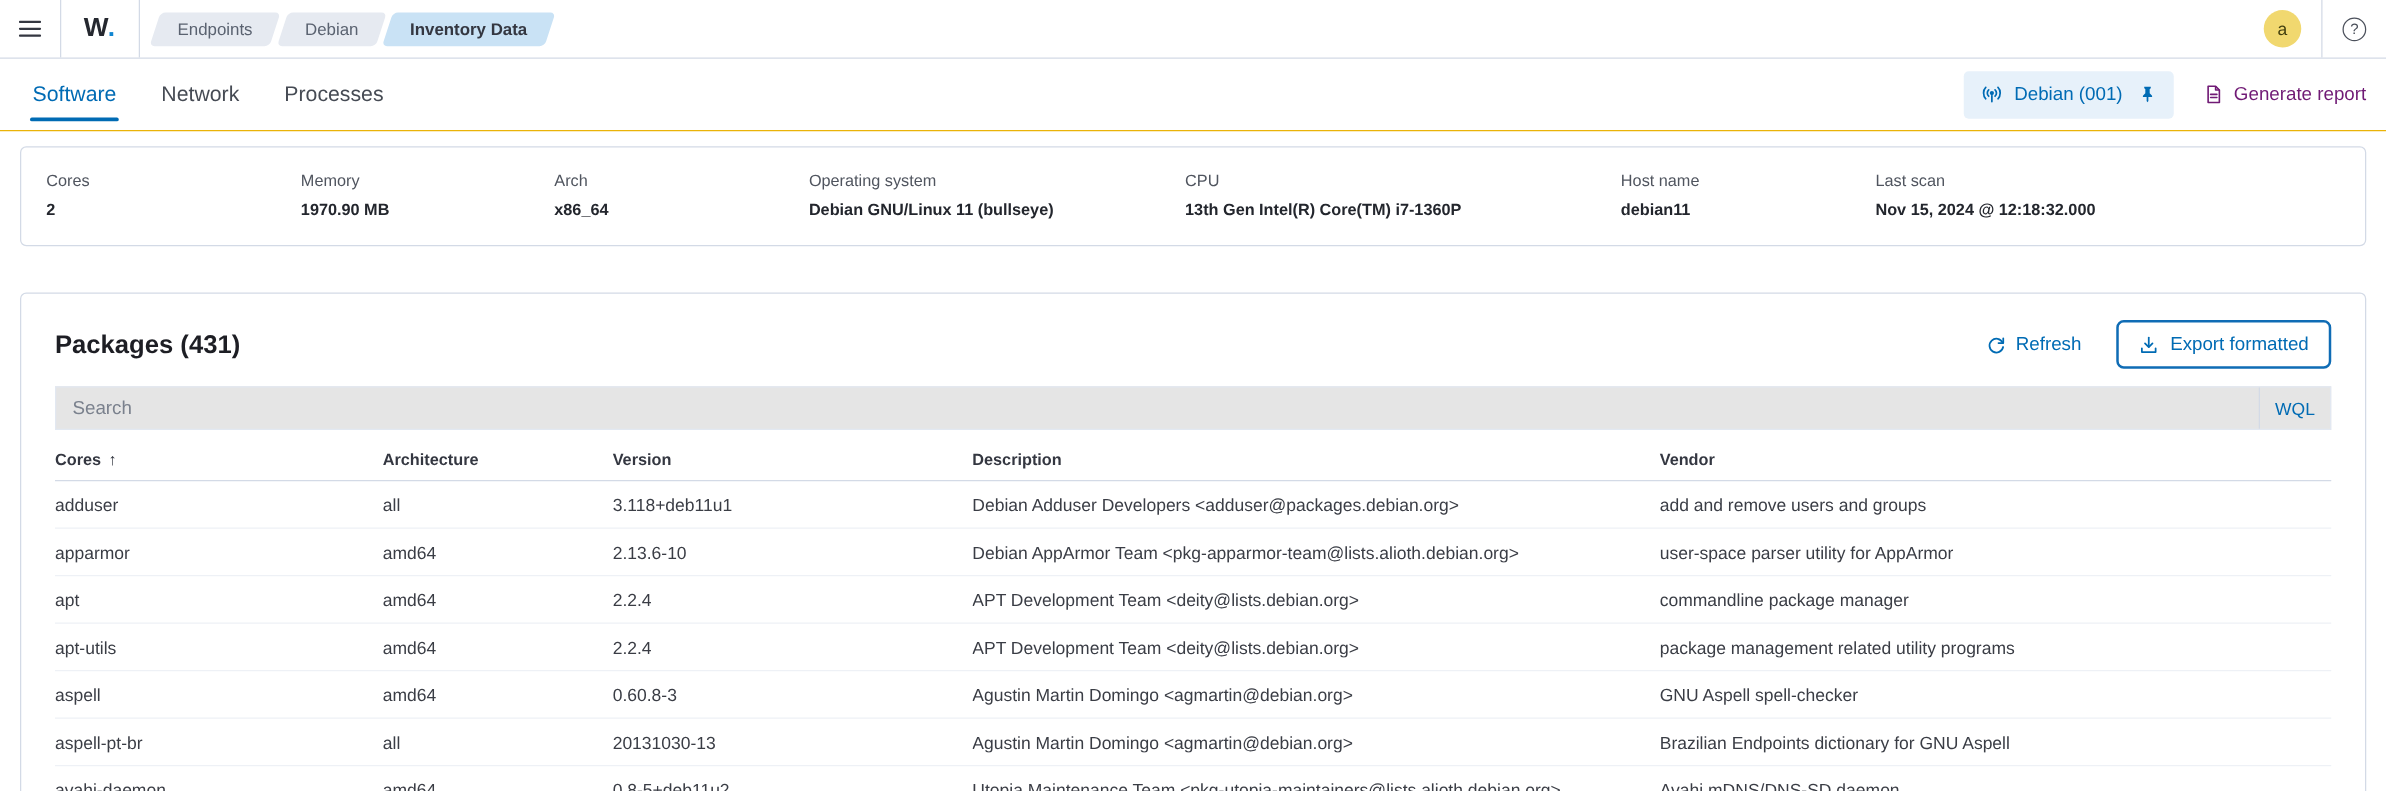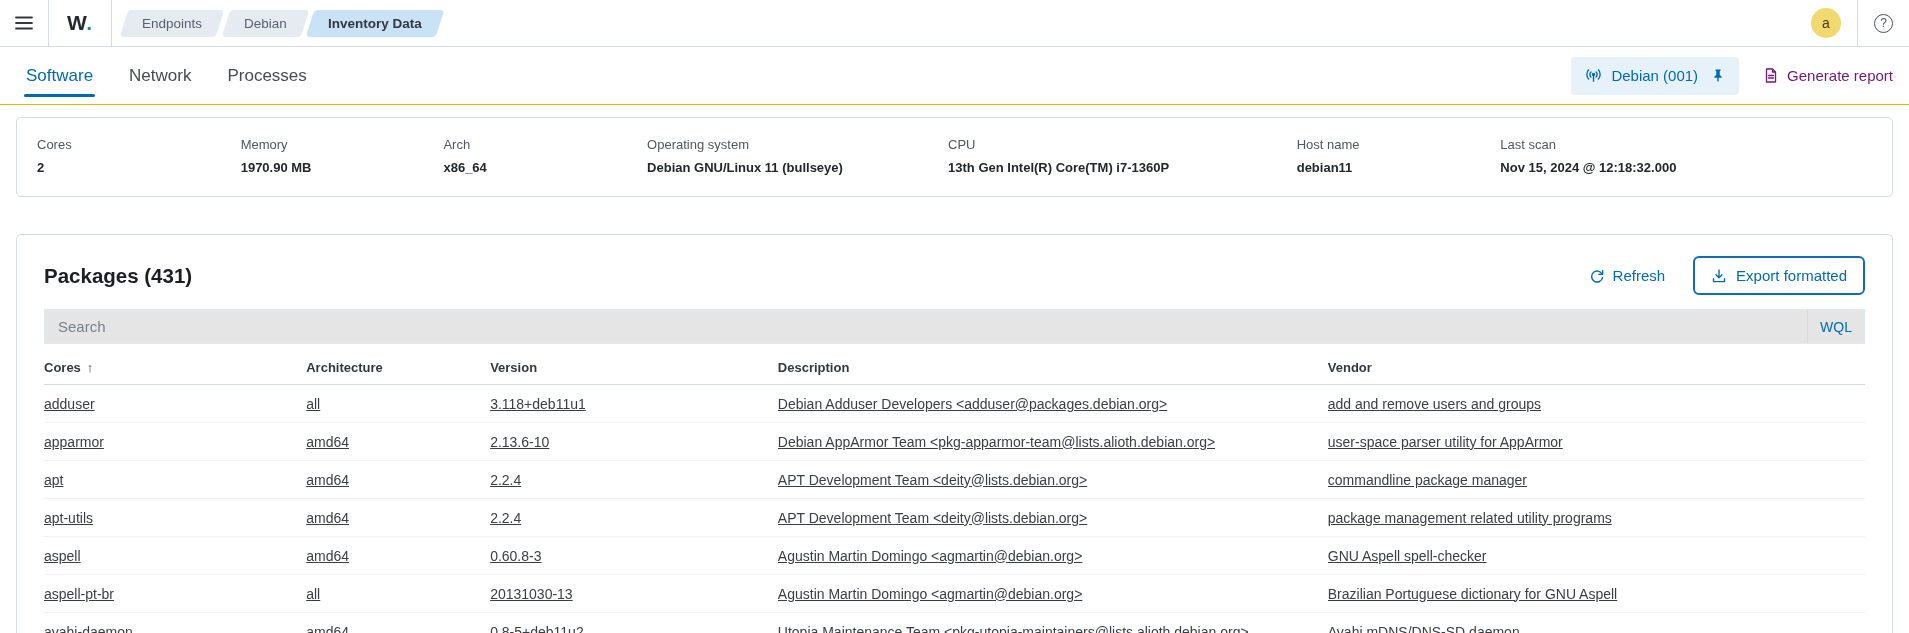--- a/index.html
+++ b/index.html
@@ -66,21 +66,21 @@
   .search-input::placeholder { color:#7a818d; }
   .wql { width:57px; border:none; border-left:1px solid #d3dae6; background:transparent; cursor:pointer;
     color:#006BB4; font-size:14px; font-family:inherit; }
 
   .ptable { margin-top:16px; --cols:14.4% 10.1% 15.8% 30.2% 29.5%; }
   .trow { display:grid; grid-template-columns:var(--cols); align-items:center; }
   .thead { border-bottom:1px solid #d3dae6; }
   .th { font-size:13px; font-weight:bold; color:#343741; padding:0 12px 9px 0; cursor:pointer; white-space:nowrap; }
   .th .sort-arrow { margin-left:6px; font-weight:normal; }
   .tr { height:38px; border-bottom:1px solid #eef1f6; cursor:pointer; }
-  .td { font-size:14px; color:#3a3d45; padding-right:14px; white-space:nowrap; overflow:hidden; text-overflow:clip;text-decoration:underline; }
+  .td { font-size:14px; color:#3a3d45; padding-right:14px; white-space:nowrap; overflow:hidden; text-overflow:clip; }
 
   svg { display:block; }
 </style>
 </head>
 <body>
 
 <header class="topbar">
   <button class="icon-btn hamburger">
     <svg width="18" height="14" viewBox="0 0 18 14" fill="none" stroke="currentColor" stroke-width="1.8" stroke-linecap="round">
       <path d="M1 1.5h16M1 7h16M1 12.5h16"></path>
@@ -295,21 +295,21 @@
           <div class="td">0.60.8-3</div>
           <div class="td">Agustin Martin Domingo &lt;agmartin@debian.org&gt;</div>
           <div class="td">GNU Aspell spell-checker</div>
         </div>
 
         <div class="trow tr">
           <div class="td">aspell-pt-br</div>
           <div class="td">all</div>
           <div class="td">20131030-13</div>
           <div class="td">Agustin Martin Domingo &lt;agmartin@debian.org&gt;</div>
-          <div class="td">Brazilian Portuguese dictionary for GNU Aspell</div>
+          <div class="td">Brazilian Endpoints dictionary for GNU Aspell</div>
         </div>
 
         <div class="trow tr">
           <div class="td">avahi-daemon</div>
           <div class="td">amd64</div>
           <div class="td">0.8-5+deb11u2</div>
           <div class="td">Utopia Maintenance Team &lt;pkg-utopia-maintainers@lists.alioth.debian.org&gt;</div>
           <div class="td">Avahi mDNS/DNS-SD daemon</div>
         </div>
 

